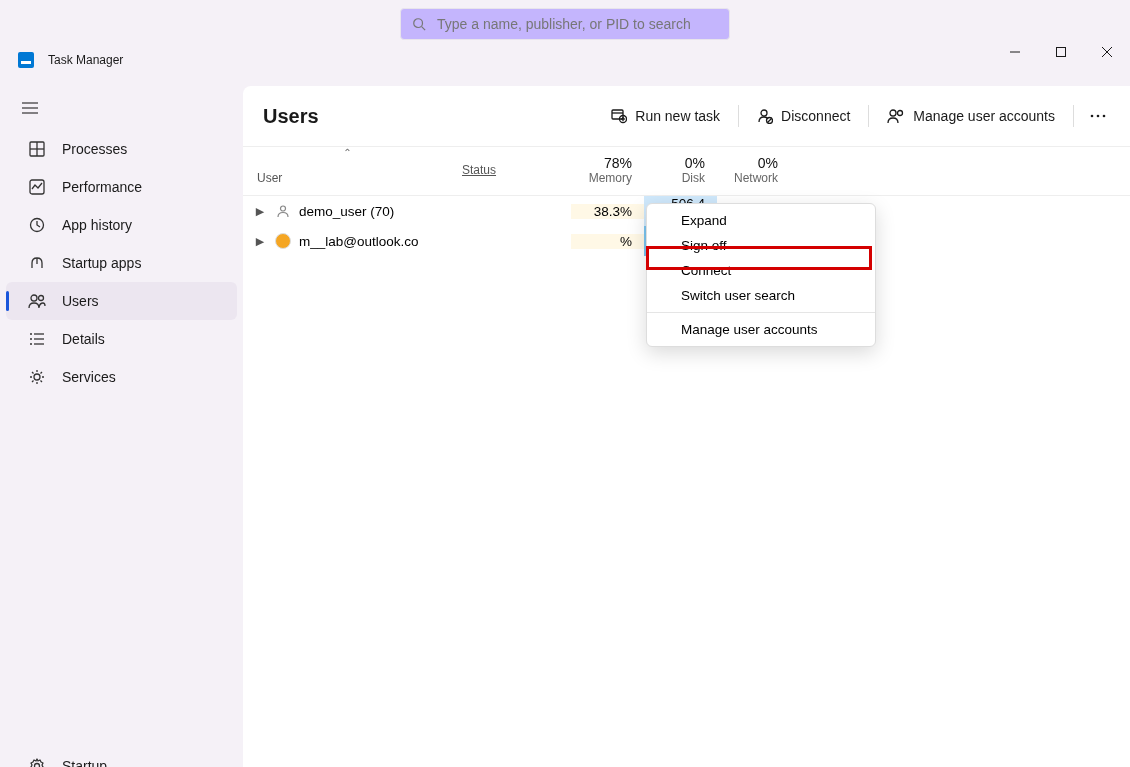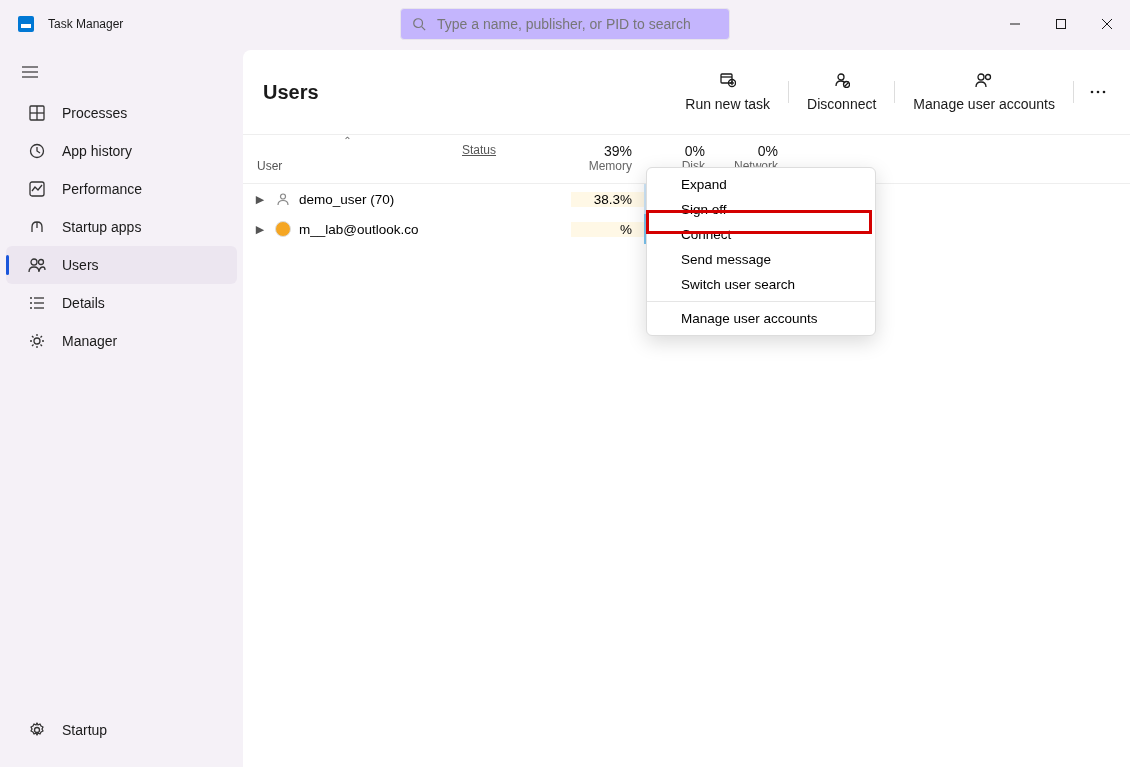--- a/index.html
+++ b/index.html
@@ -1,18 +1,18 @@
 <!DOCTYPE html>
 <html><head>
 <meta charset="utf-8">
 <style>
 * { margin: 0; padding: 0; box-sizing: border-box; font-family: "Segoe UI", -apple-system, sans-serif; }
 body { width: 1130px; height: 767px; background: #f5f1f7; overflow: hidden; position: relative; }
 
-.titlebar { height: 48px; display: flex; align-items: center; justify-content: space-between; padding: 0 0 0 18px; }
+.titlebar { height: 48px; display: flex; justify-content: space-between; padding: 0 0 0 18px; margin-top: 36px; }
 .titlebar-left { display: flex; align-items: center; gap: 14px; }
 .app-icon { width: 16px; height: 16px; background: #0078d4; border-radius: 2px; position: relative; display:flex; align-items:center; justify-content:center; }
 .app-icon::after { content:""; width:10px; height:7px; background:linear-gradient(to top,#fff 50%, transparent 50%); }
 .app-title { font-size: 12px; color: #1a1a1a; }
 .titlebar-right { display: flex; }
 .win-btn { width: 46px; height: 32px; display: flex; align-items: center; justify-content: center; background: transparent; border: none; cursor: pointer; color:#1a1a1a; }
 .win-btn svg { width: 10px; height: 10px; }
 
 .search-wrap { position: absolute; left: 50%; top: 8px; transform: translateX(-50%); width: 330px; }
 .search { width: 100%; height: 32px; border: 1px solid #e8e4ec; border-radius: 4px; background: #c4b5fd; padding: 0 12px 0 36px; font-size: 14px; color: #666; outline: none; }
@@ -26,28 +26,28 @@
 .nav-item { display: flex; align-items: center; gap: 16px; padding: 10px 10px 10px 22px; margin: 0 6px; font-size: 14px; color: #1a1a1a; border-radius: 6px; cursor: pointer; position: relative; }
 .nav-item.active { background: #ece6f0; }
 .nav-item.active::before { content: ""; position: absolute; left: 0px; top: 9px; bottom: 9px; width: 3px; background: #1a56db; border-radius: 2px; }
 .nav-icon { width: 18px; height: 18px; display:flex; align-items:center; justify-content:center; color:#333; }
 .settings-item { margin-top: auto; margin-bottom: 10px; }
 
 .main { flex: 1; background: #fff; border-radius: 8px 0 0 0; margin-top: 2px; display:flex; flex-direction:column; position:relative; }
 .toolbar { display: flex; align-items: center; padding: 16px 14px 16px 20px; border-bottom: 1px solid #eee; }
 .toolbar-title { font-size: 20px; font-weight: 600; color: #1a1a1a; }
 .toolbar-actions { margin-left: auto; display: flex; align-items: center; gap: 4px; }
-.t-btn { display: flex; align-items: center; gap: 8px; padding: 6px 12px; background: transparent; border: none; font-size: 14px; cursor: pointer; color:#1a1a1a; border-radius:4px;flex-direction:column; }
+.t-btn { display: flex; align-items: center; gap: 8px; padding: 6px 12px; background: transparent; border: none; font-size: 14px; cursor: pointer; color:#1a1a1a; border-radius:4px; }
 .t-sep { width:1px; height:22px; background:#ddd; margin:0 2px; }
 .more-btn { padding: 6px 10px; }
 
 .table-head { display:flex; border-bottom:1px solid #eee; font-size:12px; color:#555; }
 .th { padding: 8px 10px 10px; position:relative; }
 .th-user { width:209px; padding-left:14px; display:flex; flex-direction:column;}
-.th-status { width:119px; display:flex; align-items:flex-start;text-decoration:underline;}
+.th-status { width:119px; display:flex; align-items:center;text-decoration:underline;}
 .th-num { width:73px; text-align:right; padding-right:12px; }
 .th-num .pct { font-size:14px; color:#111; display:block; }
 .th-num .lbl { font-size:12px; color:#666; }
 .sort-caret { position:absolute; top:0; left:50%; transform:translateX(-50%); font-size:10px; color:#666;}
 
 .row { display:flex; align-items:center; font-size:13.5px; height:30px; }
 .cell { padding:0 10px; }
 .c-user { width:209px; display:flex; align-items:center; gap:8px; padding-left:10px; overflow:hidden; white-space:nowrap;}
 .c-status { width:119px; }
 .c-num { width:73px; text-align:right; padding-right:12px; }
@@ -121,34 +121,34 @@
               <rect x="1" y="1" width="14" height="14" rx="1"></rect>
               <line x1="8" y1="1" x2="8" y2="15"></line>
               <line x1="1" y1="8" x2="15" y2="8"></line>
             </svg>
           </span>
         <span>Processes</span>
       </li>
       <li class="nav-item">
         <span class="nav-icon">
             <svg width="16" height="16" viewBox="0 0 16 16" fill="none" stroke="currentColor" stroke-width="1.3">
+              <rect x="1" y="1" width="14" height="14" rx="2"></rect>
+              <polyline points="3,10 6,6 9,9 13,4"></polyline>
+            </svg>
+          </span>
+        <span>Performance</span>
+      </li>
+      <li class="nav-item">
+        <span class="nav-icon">
+            <svg width="16" height="16" viewBox="0 0 16 16" fill="none" stroke="currentColor" stroke-width="1.3">
               <circle cx="8" cy="8" r="6.5"></circle>
               <polyline points="8,4 8,8 11,10"></polyline>
             </svg>
           </span>
         <span>App history</span>
-      </li>
-      <li class="nav-item">
-        <span class="nav-icon">
-            <svg width="16" height="16" viewBox="0 0 16 16" fill="none" stroke="currentColor" stroke-width="1.3">
-              <rect x="1" y="1" width="14" height="14" rx="2"></rect>
-              <polyline points="3,10 6,6 9,9 13,4"></polyline>
-            </svg>
-          </span>
-        <span>Performance</span>
       </li>
       <li class="nav-item">
         <span class="nav-icon">
             <svg width="16" height="16" viewBox="0 0 16 16" fill="none" stroke="currentColor" stroke-width="1.3">
               <path d="M3 8 Q3 3 8 3 Q13 3 13 8"></path>
               <line x1="8" y1="3" x2="8" y2="9"></line>
               <line x1="3" y1="8" x2="3" y2="13"></line>
               <line x1="13" y1="8" x2="13" y2="13"></line>
             </svg>
           </span>
@@ -178,21 +178,21 @@
           </span>
         <span>Details</span>
       </li>
       <li class="nav-item">
         <span class="nav-icon">
             <svg width="16" height="16" viewBox="0 0 16 16" fill="none" stroke="currentColor" stroke-width="1.3">
               <circle cx="8" cy="8" r="3"></circle>
               <path d="M8 1v2M8 13v2M1 8h2M13 8h2M3 3l1.5 1.5M11.5 11.5L13 13M13 3l-1.5 1.5M4.5 11.5L3 13"></path>
             </svg>
           </span>
-        <span>Manager</span>
+        <span>Services</span>
       </li>
     </ul>
     <div class="nav-item settings-item">
       <span class="nav-icon">
           <svg width="16" height="16" viewBox="0 0 16 16" fill="none" stroke="currentColor" stroke-width="1.3">
             <circle cx="8" cy="8" r="2.5"></circle>
             <path d="M8 1l1 2 2-1 1 2 2 1-1 2 1 2-2 1-1 2-2-1-1 2-1-2-2 1-1-2-2-1 1-2-1-2 2-1 1-2 2 1z" stroke-linejoin="round"></path>
           </svg>
         </span>
       <span>Startup</span>
@@ -253,21 +253,21 @@
 
     <div class="table-head">
       <div class="th th-user">
         <span class="sort-caret">⌃</span>
         <span style="margin-top:auto">User</span>
       </div>
       <div class="th th-status">
           <span>Status</span>
         </div>
       <div class="th th-num">
-        <span class="pct">39%</span>
+        <span class="pct">78%</span>
         <span class="lbl">Memory</span>
       </div>
       <div class="th th-num">
         <span class="pct">0%</span>
         <span class="lbl">Disk</span>
       </div>
       <div class="th th-num">
         <span class="pct">0%</span>
         <span class="lbl">Network</span>
       </div>
@@ -301,21 +301,20 @@
       <div class="cell c-num heat-0">%</div>
       <div class="cell c-num heat-2">1,383.5 MB</div>
       <div class="cell c-num heat-3">0.1 MB/s</div>
       <div class="cell c-num heat-3">0 Mbps</div>
     </div>
 
     <div class="context-menu">
       <div class="cm-item bold">Expand</div>
       <div class="cm-item">Sign off</div>
       <div class="cm-item">Connect</div>
-      <div class="cm-item">Send message</div>
       <div class="cm-item">Switch user search</div>
       <div class="cm-sep"></div>
       <div class="cm-item">Manage user accounts</div>
     </div>
     <div class="cm-highlight"></div>
 
   </div>
 </div>
 
 </body></html>

